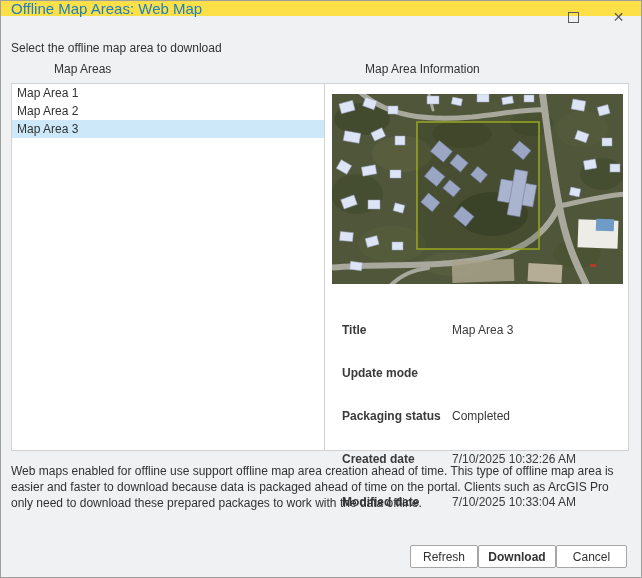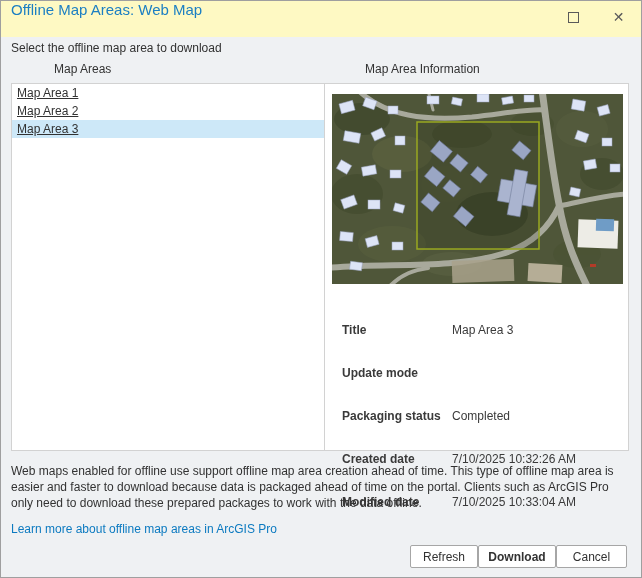--- a/index.html
+++ b/index.html
@@ -12,23 +12,23 @@
   }
   .window {
     position: relative;
     width: 642px; height: 578px;
     background: #eff1f3;
     border: 1px solid #9f9f9f;
     overflow: hidden;
   }
   
   .titlebar {
-    position: absolute; top: 0; left: 0; right: 0; height: 36px;
-    background: #fef9c3;
-    display: flex; 
+    position: absolute; top: 0; left: 0; right: 0; height: 15px;
+    background: #fde047;
+    display: flex; align-items: center;
   }
   .titlebar .title {
     margin-left: 10px;
     font-size: 15px;
     color: #1c7fc3;
   }
   .win-controls {
     position: absolute; right: 0; top: 0; height: 32px;
     display: flex; align-items: center;
   }
@@ -48,21 +48,20 @@
   .col-label { position: absolute; color: #323232; margin-left: 40px; }
   #map-areas-label { left: 13px; top: 61px; }
   #info-label { left: 324px; top: 61px; }
   
   .listbox {
     position: absolute; left: 10px; top: 82px;
     width: 363px; height: 368px;
     background: #ffffff;
     border: 1px solid #d2d2d2;
     overflow: hidden;
-    text-decoration: underline;
   }
   .list-item {
     height: 18px; line-height: 18px;
     padding-left: 5px;
     white-space: nowrap;
     cursor: default;
   }
   .list-item.selected { background: #cde8f8; }
   
   .info-panel {
@@ -242,21 +241,20 @@
       </div>
       <div class="field-row">
         <span class="field-label">Modified date</span>
         <span class="field-value">7/10/2025 10:33:04 AM</span>
       </div>
     </div>
   </div>
 
   <div class="description">Web maps enabled for offline use support offline map area creation ahead of time. This type of offline map area is easier and faster to download because data is packaged ahead of time on the portal. Clients such as ArcGIS Pro only need to download these prepared packages to work with the data offline.</div>
 
-  <a class="learn-link" href="#">Learn more about offline map areas in ArcGIS Pro</a>
 
   <div class="footer-buttons">
     <button class="btn btn-refresh">Refresh</button>
     <button class="btn btn-download">Download</button>
     <button class="btn btn-cancel">Cancel</button>
   </div>
 
 </div>
 
 </body></html>

